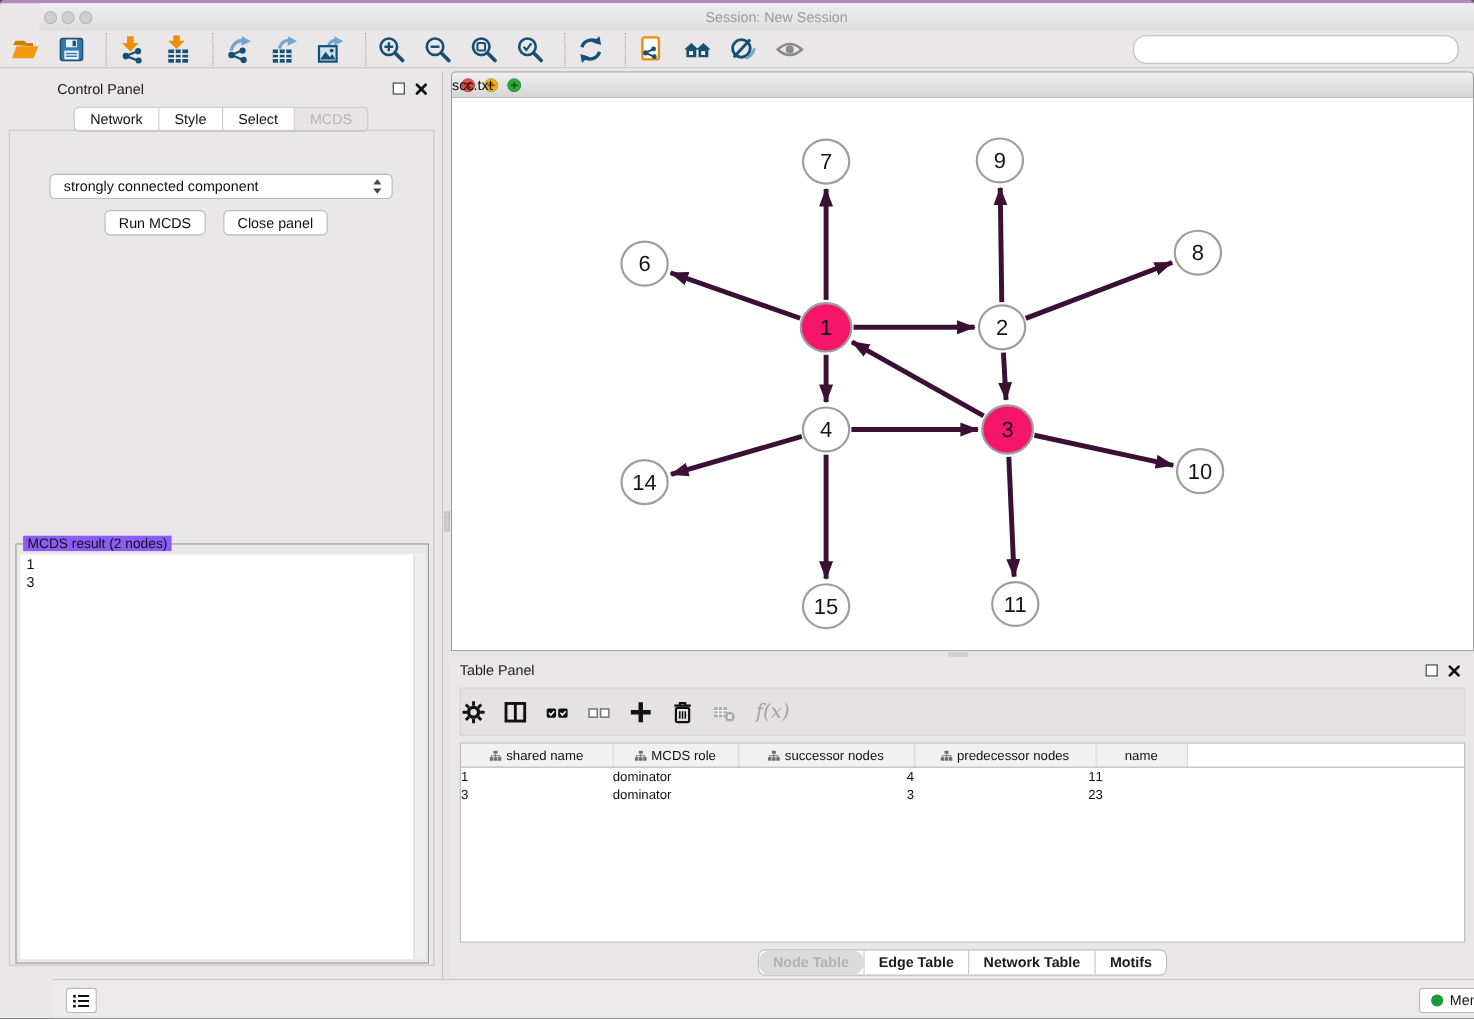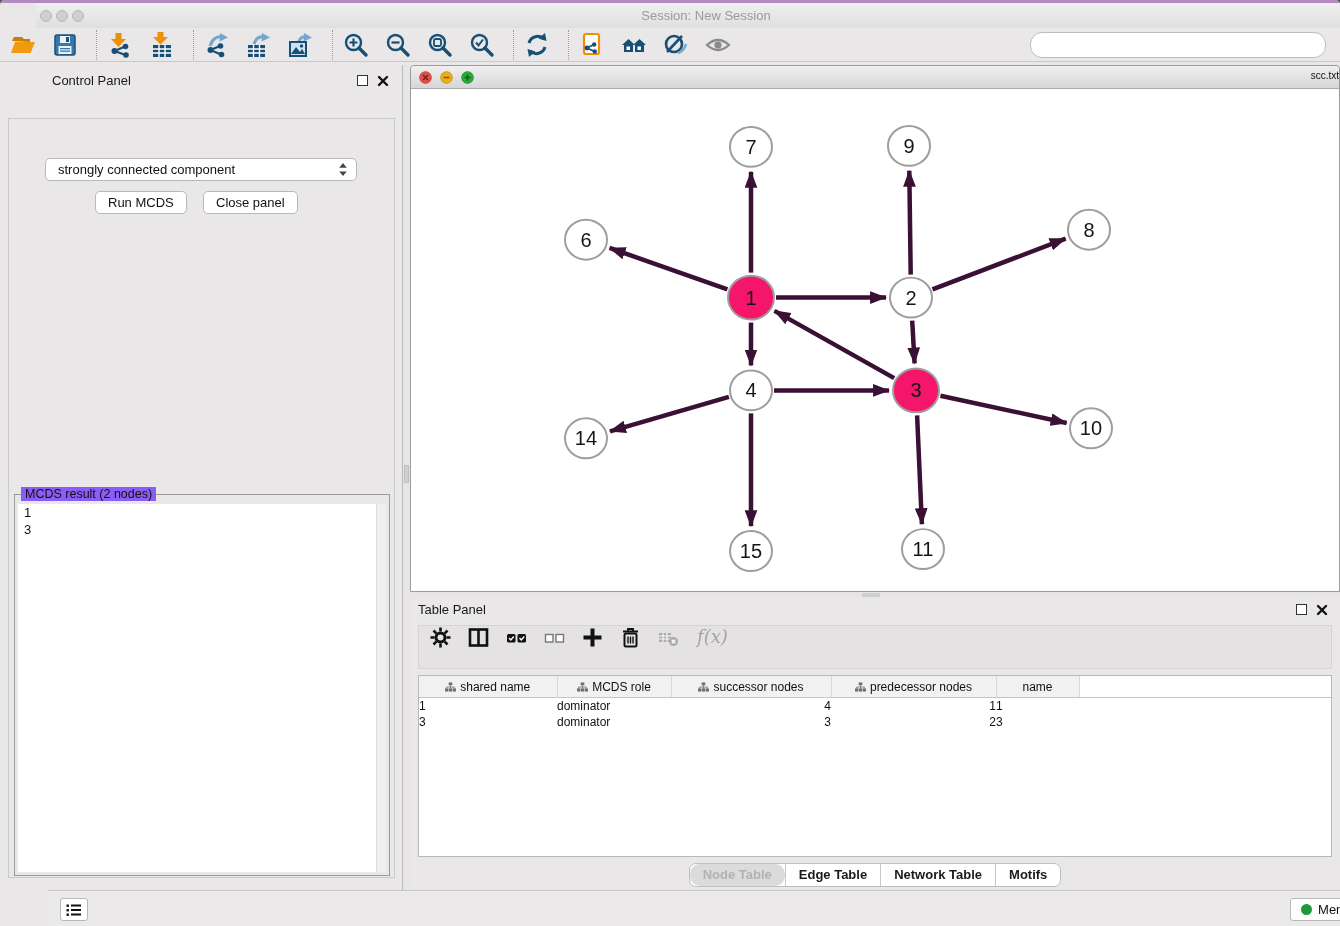--- a/index.html
+++ b/index.html
@@ -40,28 +40,28 @@
   
   .v-split{left:403px;top:65px;width:7px;height:825px;background:#E7E5E5;}
   .v-split .handle{position:absolute;left:1px;top:400px;width:5px;height:18px;background:#CFCFCF;border:1px solid #BDBDBD;box-sizing:border-box;}
   .h-split{left:410px;top:592px;width:930px;height:6px;background:#E7E5E5;}
   .h-split .handle{position:absolute;left:452px;top:1px;width:18px;height:4px;background:#CFCFCF;}
 
   
   .net-win{left:410px;top:65px;width:930px;height:527px;border:1px solid #9B9B9B;box-sizing:border-box;border-radius:4px 4px 0 0;}
   .net-titlebar{position:absolute;left:0;top:0;width:100%;height:23px;background:linear-gradient(#F0F0F0,#D6D6D6);border-bottom:1px solid #ABABAB;border-radius:4px 4px 0 0;box-sizing:border-box;}
   .nlight{position:absolute;top:5px;width:13px;height:13px;border-radius:50%;box-sizing:border-box;}
-  .net-title{position:absolute;top:4px;left:0;width:100%;text-align:right;font-size:10px;color:#111;}
+  .net-title{position:absolute;top:4px;left:0;width:100%;text-align:left;font-size:13px;color:#111;}
   .net-canvas{position:absolute;left:0;top:23px;right:0;bottom:0;background:#fff;}
   .net-canvas svg{width:100%;height:100%;display:block;}
 
   
   .table-panel{left:410px;top:598px;width:930px;height:292px;background:#E9E7E7;}
   .tp-title{position:absolute;left:8px;top:4px;font-size:13px;color:#1A1A1A;}
-  .tp-toolbar{position:absolute;left:8px;right:8px;top:27px;height:44px;background:#E4E2E2;border:1px solid #D5D3D3;box-sizing:border-box;display:flex;align-items:flex-start;gap:15px;padding-left:10px;}
+  .tp-toolbar{position:absolute;left:8px;right:8px;top:27px;height:44px;background:#E4E2E2;border:1px solid #D5D3D3;box-sizing:border-box;display:flex;align-items:center;gap:15px;padding-left:0;}
   .tp-ic{width:23px;height:23px;flex:0 0 auto;}
   .fx{font-family:"DejaVu Serif",serif;font-style:italic;font-size:18px;color:#A3A3A3;margin-left:2px;}
   .tp-table-wrap{position:absolute;left:8px;right:8px;top:77px;height:182px;background:#fff;border:1px solid #B9B9B9;box-sizing:border-box;overflow:hidden;}
   table.nt{border-collapse:collapse;table-layout:fixed;width:100%;font-size:12px;color:#111;}
   table.nt th{height:19px;background:#F1F1F1;border-right:1px solid #D8D8D8;border-bottom:1px solid #C6C6C6;font-weight:normal;text-align:center;white-space:nowrap;overflow:hidden;}
   table.nt th.filler{background:#fff;border-right:none;}
   table.nt td{height:16px;padding:0;white-space:nowrap;overflow:hidden;}
   .hdr-ic{display:inline-block;vertical-align:-1px;margin-right:4px;}
   td.a-l{text-align:left;padding-left:7px;}
   td.a-r{text-align:right;padding-right:12px;}
@@ -194,20 +194,26 @@
       <path d="M9.2 9.2 L13 13" stroke="#8E8E8E" stroke-width="1.8"></path>
     </svg>
   <input class="searchbox" placeholder="" style="">
 
   <div class="abs control-panel">
     <div class="cp-title">Control Panel</div>
     <span class="float-ic" style="right:34px;top:10px"></span>
     <svg class="close-ic" style="right:13px;top:10px" viewBox="0 0 12 12">
         <path d="M2 2 L10 10 M10 2 L2 10" stroke="#111" stroke-width="2.4" stroke-linecap="round"></path>
       </svg>
+    <div class="cp-tabs">
+        <span class="cp-tab">Network</span>
+        <span class="cp-tab">Style</span>
+        <span class="cp-tab">Select</span>
+        <span class="cp-tab active">MCDS</span>
+      </div>
     <div class="cp-content">
       <div class="fake-select">
         <span>strongly connected component</span>
         <svg class="sel-chev" viewBox="0 0 14 16">
             <path d="M3 6 l4-5 4 5 z" fill="#444"></path>
             <path d="M3 10 l4 5 4-5 z" fill="#444"></path>
           </svg>
       </div>
       <button class="cp-btn" style="left:86px">Run MCDS</button>
       <button class="cp-btn" style="left:194px">Close panel</button>

